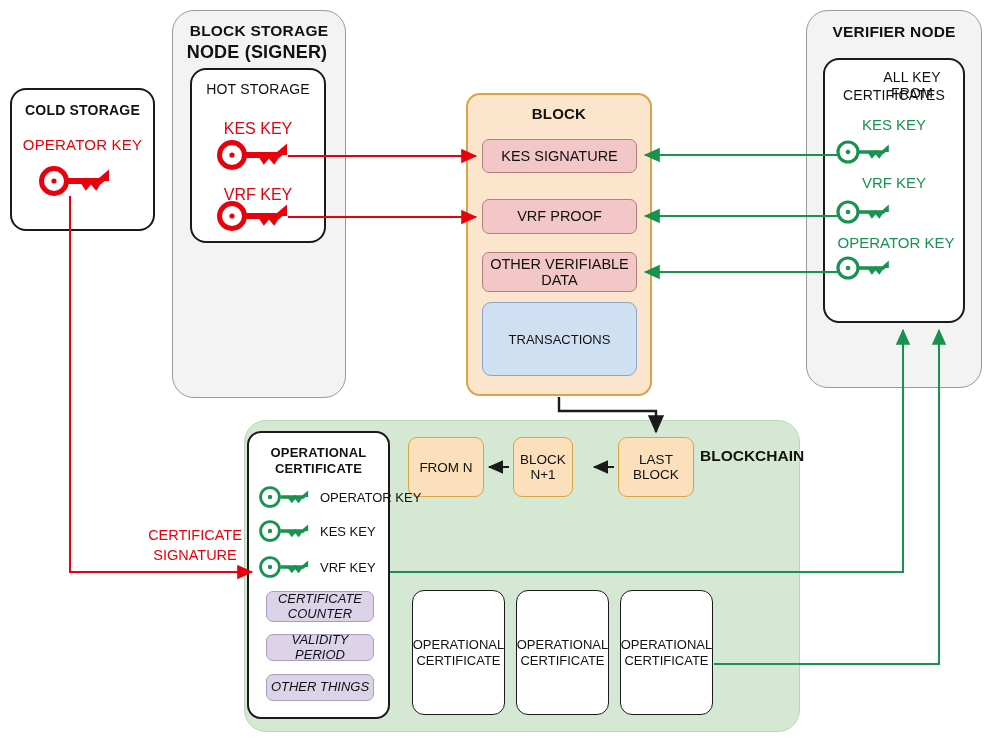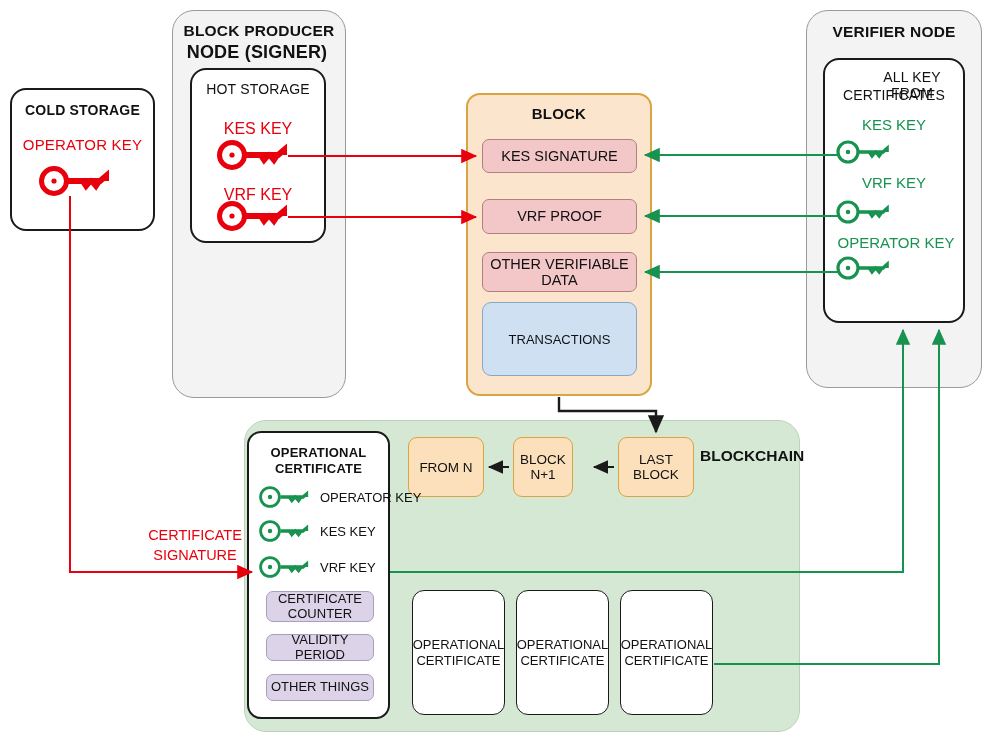--- a/index.html
+++ b/index.html
@@ -22,21 +22,21 @@
   
   svg.layer{position:absolute;left:0;top:0;width:1000px;height:744px;overflow:visible;pointer-events:none;}
 
   .box-pink{position:absolute;box-sizing:border-box;background:#f3c7c7;border:1px solid #b07f7f;border-radius:7px;
             display:flex;align-items:center;justify-content:center;text-align:center;color:#111;font-size:14.5px;line-height:1.12;}
   .box-blue{position:absolute;box-sizing:border-box;background:#cfe0f3;border:1px solid #8aa6c4;border-radius:9px;
             display:flex;align-items:center;justify-content:center;text-align:center;color:#111;font-size:13px;}
   .box-orange{position:absolute;box-sizing:border-box;background:#fcdfbb;border:1.4px solid #d9a441;border-radius:9px;
             display:flex;align-items:center;justify-content:center;text-align:center;color:#111;font-size:13.5px;}
   .box-purple{position:absolute;box-sizing:border-box;background:#dcd3e9;border:1px solid #a79ec0;border-radius:7px;
-            display:flex;align-items:center;justify-content:center;text-align:center;color:#111;font-size:13px;line-height:1.15;}
+            display:flex;align-items:center;justify-content:center;text-align:center;color:#111;font-size:13px;line-height:1.15;font-style:italic;}
   .box-white{position:absolute;box-sizing:border-box;background:#fff;border:1.6px solid #1a1a1a;border-radius:12px;
             display:flex;align-items:center;justify-content:center;text-align:center;color:#111;font-size:13px;line-height:1.2;}
 
   .blockwrap{position:absolute;box-sizing:border-box;background:#fce5cd;border:2px solid #d9a441;border-radius:14px;}
   .chainwrap{position:absolute;box-sizing:border-box;background:#d5e8d4;border:1px solid #bcd3bb;border-radius:22px;}
 
   .keyrow{position:absolute;display:flex;align-items:center;gap:7px;}
   .keyrow .kname{font-size:13px;color:#111;white-space:nowrap;}
 
   .tcap{font-size:14px;}
@@ -55,21 +55,21 @@
   <svg class="layer">
     <g transform="translate(38,165)" stroke="#e8000d" fill="none" stroke-width="5">
       <circle cx="16" cy="16" r="12.5"></circle>
       <circle cx="16" cy="16" r="2.6" fill="#e8000d" stroke="none"></circle>
       <path d="M30 16 H62 L68 11 L68 16" stroke-width="6" stroke-linejoin="miter"></path>
       <path d="M44 16 l4 6 l5 -6 l5 6 l4 -6" stroke-width="4.5"></path>
     </g>
   </svg>
 
   <div class="panel outer-gray" style="left:172px;top:10px;width:174px;height:388px;"></div>
-  <div class="ttl" style="left:172px;width:174px;top:22px;font-size:15.5px;">BLOCK PRODUCER</div>
+  <div class="ttl" style="left:172px;width:174px;top:22px;font-size:15.5px;">BLOCK STORAGE</div>
   <div class="ttl" style="left:172px;width:170px;top:42px;font-size:18px;">NODE (SIGNER)</div>
 
   <div class="card" style="left:190px;top:68px;width:136px;height:175px;">
     <div class="ttl tcap" style="top:11px;font-weight:normal;">HOT STORAGE</div>
   </div>
   <div class="lbl red" style="left:190px;width:136px;top:120px;font-size:16px;">KES KEY</div>
   <div class="lbl red" style="left:190px;width:136px;top:186px;font-size:16px;">VRF KEY</div>
 
   <svg class="layer">
     <g transform="translate(216,139)" stroke="#e8000d" fill="none" stroke-width="5">

